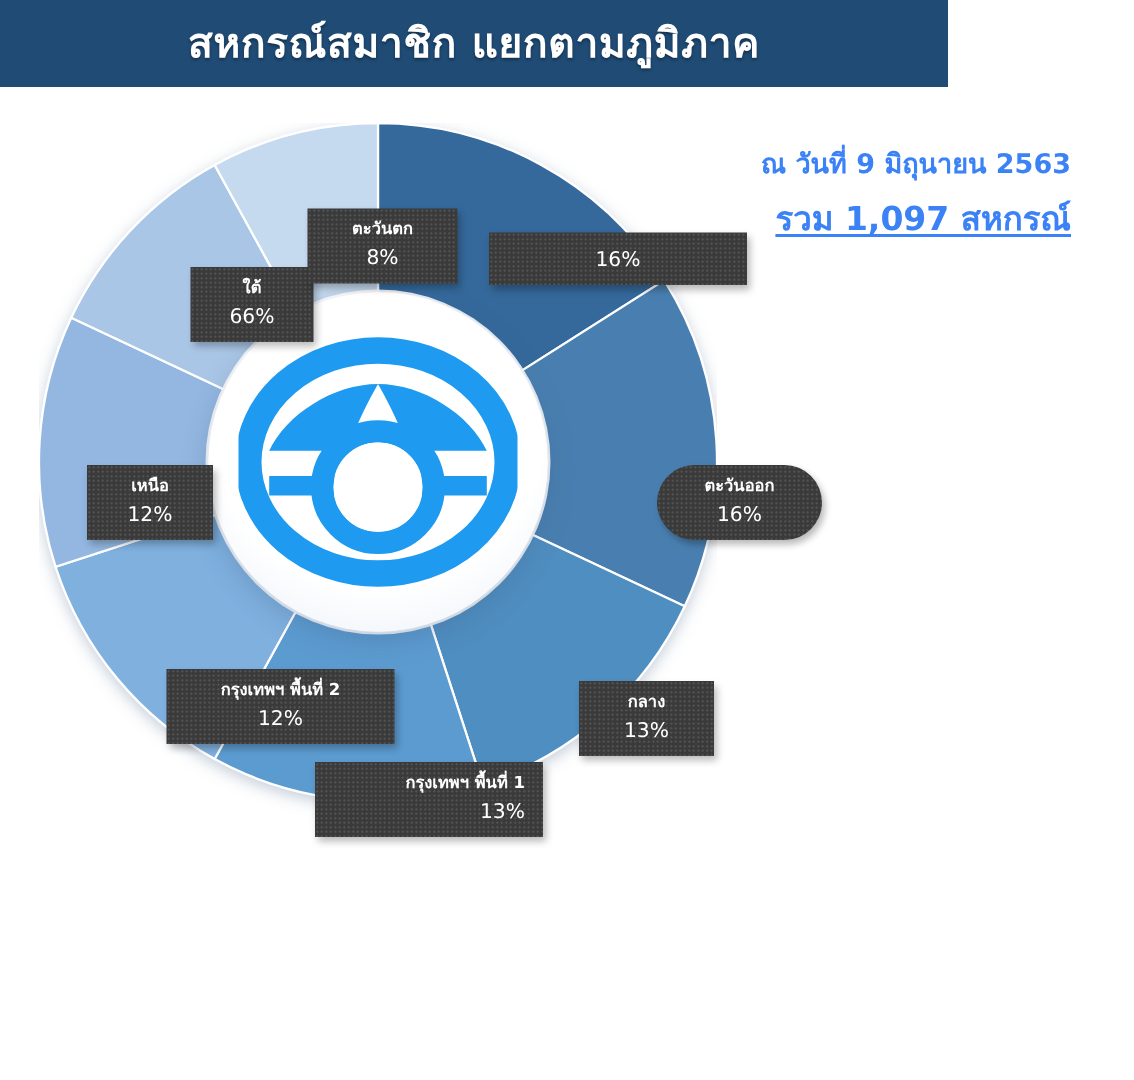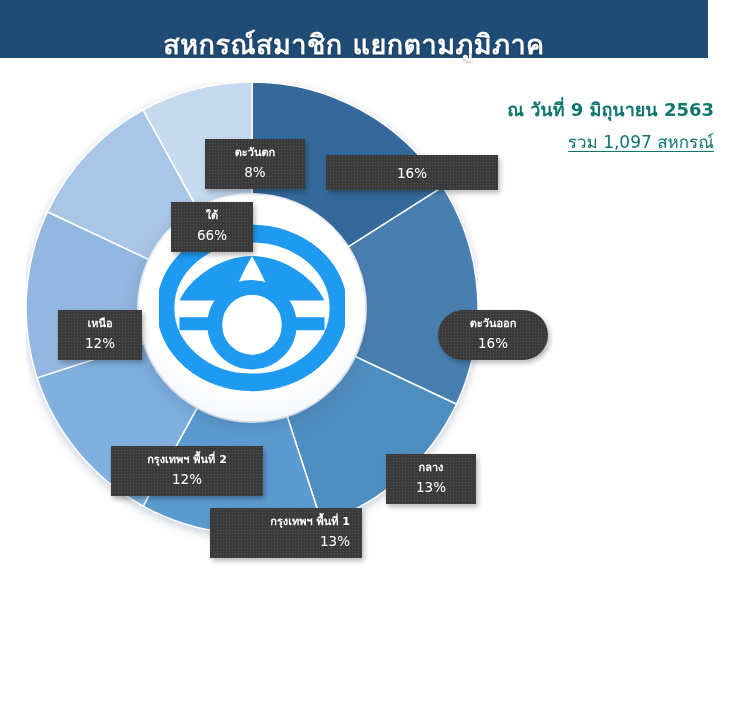--- a/index.html
+++ b/index.html
@@ -14,54 +14,54 @@
     position: relative;
     overflow: hidden;
     font-family: "DejaVu Sans", "Liberation Sans", sans-serif;
   }
 
   
   .header-bar {
     position: absolute;
     left: 0;
     top: 0;
-    width: 708px;
+    width: 632px;
     height: 58px;
     background: #1f4b75;
     display: flex;
-    align-items: flex-end;
+    align-items: center;
     justify-content: center;
   }
   .header-title {
     color: #ffffff;
     font-size: 27px;
     font-weight: 600;
     letter-spacing: 0.5px;
     line-height: 1;
     text-shadow: 0 1px 2px rgba(0,0,0,0.35);
     white-space: nowrap;
   }
 
   
   .info-block {
     position: absolute;
     right: 42px;
     top: 96px;
     text-align: right;
-    color: #0f766e;
+    color: #3b82f6;
   }
   .info-date {
     font-size: 18px;
     font-weight: 700;
     line-height: 1.5;
     white-space: nowrap;
   }
   .info-total {
-    font-size: 17px;
-    font-weight: 400;
+    font-size: 22px;
+    font-weight: 700;
     line-height: 1.6;
     margin-top: 6px;
     text-decoration: underline;
     text-underline-offset: 3px;
     white-space: nowrap;
   }
 
   
   .chart-wrap {
     position: absolute;
@@ -192,21 +192,21 @@
         <span class="label-value">13%</span>
       </div>
       <div class="label-box" style="left: 57px; top: 364px; width: 128px; margin-left: 28px;">
         <span class="label-name">กรุงเทพฯ พื้นที่ 2</span>
         <span class="label-value">12%</span>
       </div>
       <div class="label-box" style="left: 32px; top: 228px; width: 60px;">
         <span class="label-name">เหนือ</span>
         <span class="label-value">12%</span>
       </div>
-      <div class="label-box" style="left: 101px; top: 120px; width: 58px; margin-left: 44px;">
+      <div class="label-box" style="left: 101px; top: 96px; width: 58px;">
         <span class="label-name">ใต้</span>
         <span class="label-value">66%</span>
       </div>
       <div class="label-box" style="left: 179px; top: 57px; width: 76px;">
         <span class="label-name">ตะวันตก</span>
         <span class="label-value">8%</span>
       </div>
     </div>
 </div>
 

